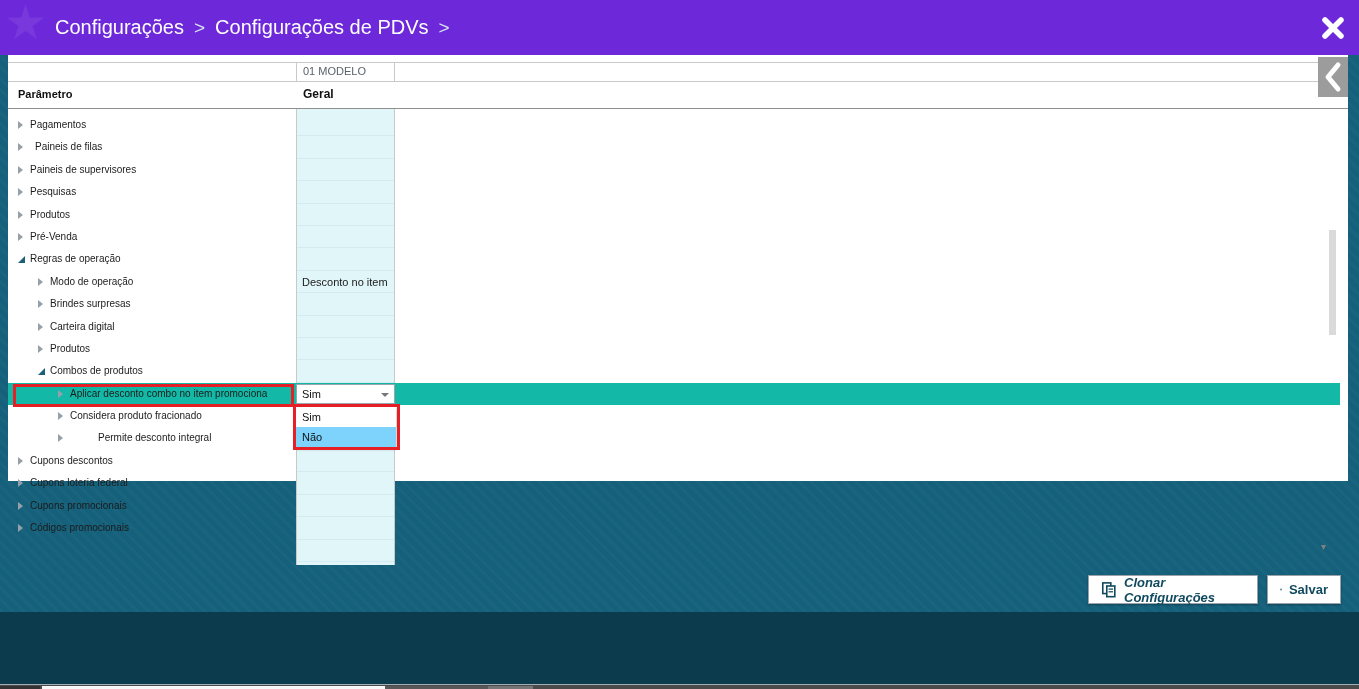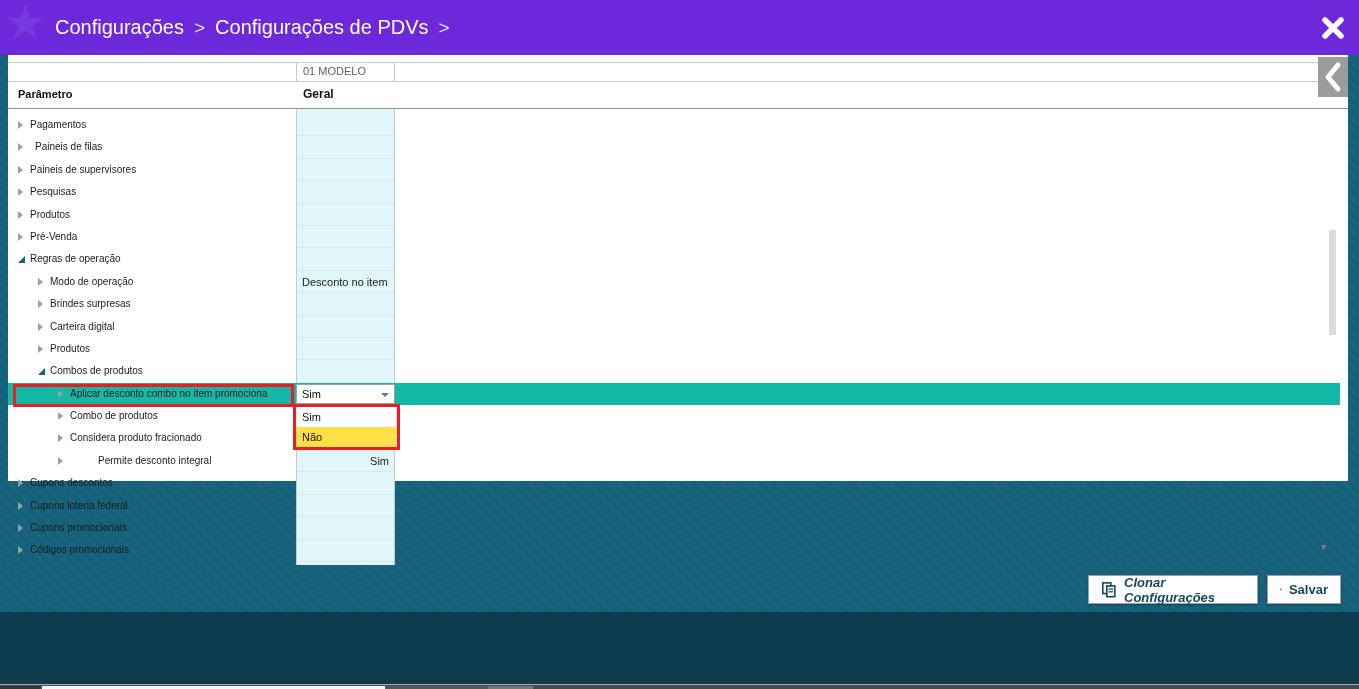--- a/index.html
+++ b/index.html
@@ -55,21 +55,21 @@
   .dd-caret{position:absolute;right:5px;top:8px;width:0;height:0;
     border-top:4px solid #787878;border-left:4px solid transparent;border-right:4px solid transparent;}
 
   .red-box-label{position:absolute;left:5px;top:329px;width:281px;height:23px;box-sizing:border-box;
     border:3px solid #E61E25;z-index:5;}
   .red-box-list{position:absolute;left:285px;top:349px;width:107px;height:46px;box-sizing:border-box;
     border:3px solid #E61E25;z-index:7;}
   .dd-list{position:absolute;left:288px;top:352px;width:100px;z-index:6;background:#fff;
     box-shadow:1px 2px 3px rgba(0,0,0,0.25);}
   .dd-opt{height:20px;line-height:20px;font-size:11px;padding-left:6px;color:#111;background:#fff;}
-  .dd-opt.hl{background:#fde047;}
+  .dd-opt.hl{background:#7dd3fc;}
 
   .scroll-thumb{position:absolute;left:1321px;top:175px;width:7px;height:105px;background:#dadada;}
   .scroll-arrow{position:absolute;left:1313px;top:486px;font-size:10px;color:#808080;}
 
   .collapse-btn{position:absolute;left:1318px;top:57px;width:30px;height:40px;background:#9C9C9C;
     z-index:10;display:flex;align-items:center;justify-content:center;cursor:pointer;}
 
   
   .act-btn{position:absolute;top:575px;height:29px;box-sizing:border-box;background:#fff;
     border:1px solid #98A2A8;box-shadow:0 1px 2px rgba(0,0,0,0.3);display:flex;align-items:center;
@@ -173,24 +173,20 @@
         <span class="tri-exp" style="left: 30px;"></span>
         <span class="tlabel" style="left: 42px;">Combos de produtos</span>
       </div>
       <div class="trow sel">
         <span class="tri-col" style="left: 50px;"></span>
         <span class="tlabel" style="left: 62px;">Aplicar desconto combo no item promociona</span>
         <div class="editor-select"><span>Sim</span><span class="dd-caret"></span></div>
       </div>
       <div class="trow">
         <span class="tri-col" style="left: 50px;"></span>
-        <span class="tlabel" style="left: 62px;">Combo de produtos</span>
-      </div>
-      <div class="trow">
-        <span class="tri-col" style="left: 50px;"></span>
         <span class="tlabel" style="left: 62px;">Considera produto fracionado</span>
       </div>
       <div class="trow">
         <span class="tri-col" style="left: 50px;"></span>
         <span class="tlabel" style="left: 62px; margin-left: 28px;">Permite desconto integral</span>
         <span class="tvalue right">Sim</span>
       </div>
       <div class="trow">
         <span class="tri-col" style="left: 10px;"></span>
         <span class="tlabel" style="left: 22px;">Cupons descontos</span>

